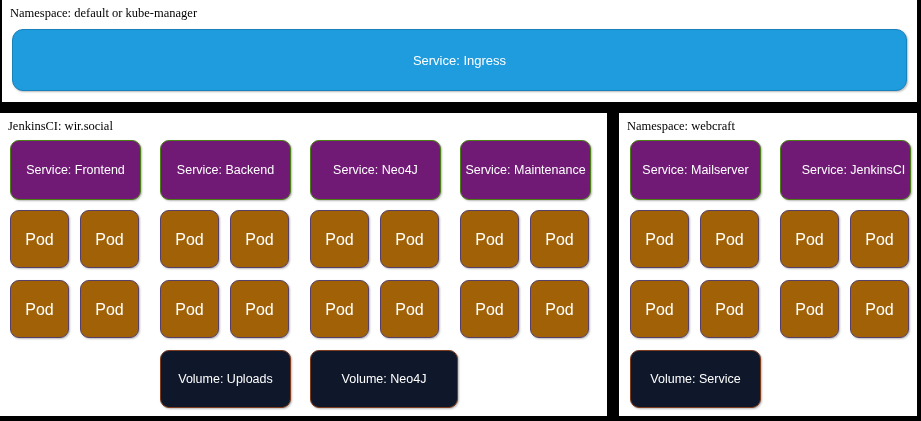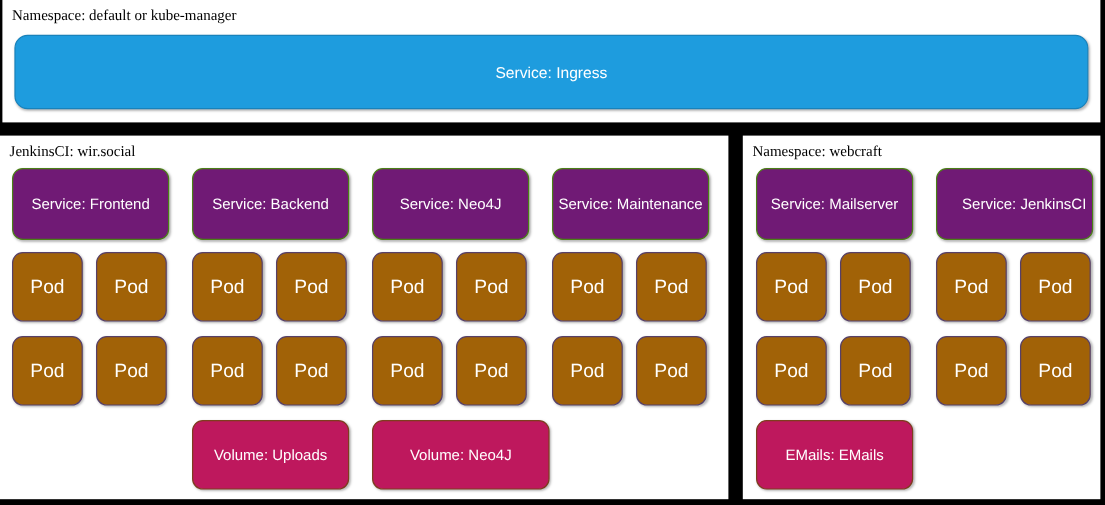--- a/index.html
+++ b/index.html
@@ -65,21 +65,21 @@
     border: 1px solid #1882bb;
     border-radius: 11px;
     font-size: 13px;
   }
   .node.pod {
     background: #a16207;
     border: 1px solid #574068;
     font-size: 16px;
   }
   .node.volume {
-    background: #be185d;
+    background: #0f172a;
     border: 1px solid #7e3d1e;
   }
 </style>
 </head>
 <body>
 
 <div id="canvas">
 
   <div class="ns-panel" id="ns-top">
     <div class="ns-title">Namespace: default or kube-manager</div>
@@ -117,21 +117,21 @@
   </div>
 
   <div class="ns-panel" id="ns-right">
     <div class="ns-title">Namespace: webcraft</div>
 
     <div class="node service" style="left:11px; top:27px; width:131px; height:60px;">Service: Mailserver</div>
     <div class="node pod" style="left:11px; top:97px; width:59px; height:58px;">Pod</div>
     <div class="node pod" style="left:81px; top:97px; width:59px; height:58px;">Pod</div>
     <div class="node pod" style="left:11px; top:167px; width:59px; height:58px;">Pod</div>
     <div class="node pod" style="left:81px; top:167px; width:59px; height:58px;">Pod</div>
-    <div class="node volume" style="left:11px; top:237px; width:131px; height:58px;">EMails: EMails</div>
+    <div class="node volume" style="left:11px; top:237px; width:131px; height:58px;">Volume: Service</div>
 
     <div class="node service" style="left:161px; top:27px; width:131px; height:60px;padding-left:16px;">Service: JenkinsCI</div>
     <div class="node pod" style="left:161px; top:97px; width:59px; height:58px;">Pod</div>
     <div class="node pod" style="left:231px; top:97px; width:59px; height:58px;">Pod</div>
     <div class="node pod" style="left:161px; top:167px; width:59px; height:58px;">Pod</div>
     <div class="node pod" style="left:231px; top:167px; width:59px; height:58px;">Pod</div>
   </div>
 
 </div>
 

